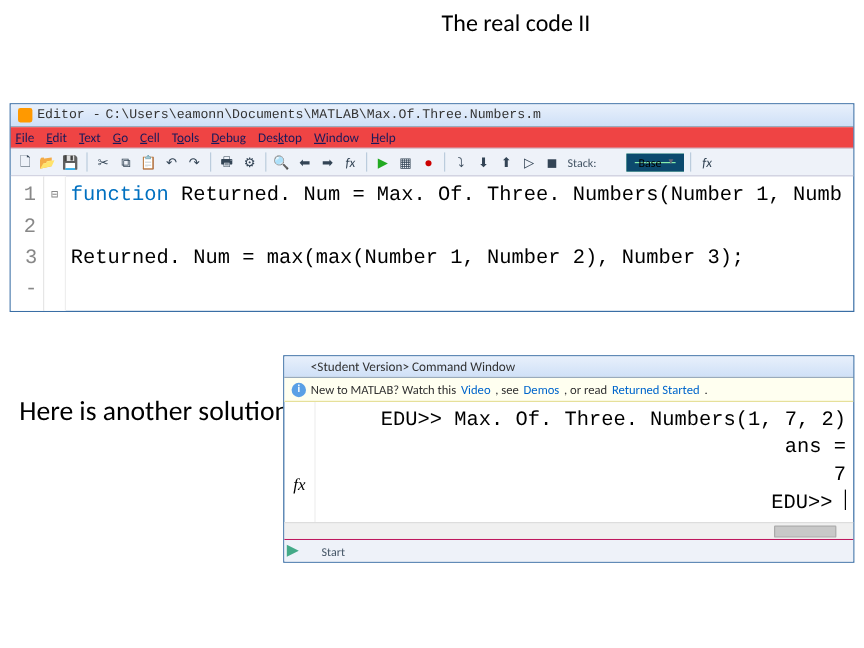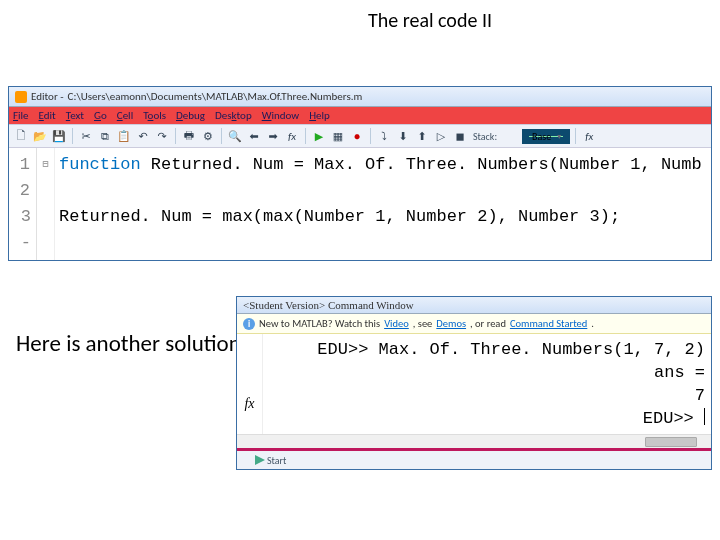--- a/index.html
+++ b/index.html
@@ -1,49 +1,49 @@
 <!DOCTYPE html>
 <html><head>
 <meta charset="utf-8">
 <style>
   * { margin: 0; padding: 0; box-sizing: border-box; }
   body { width: 720px; height: 540px; background: #fff; font-family: Calibri, Arial, sans-serif; position: relative; overflow: hidden; }
   .slide-title { font-size: 20px; text-align: center; padding: 8px 0 4px 140px; color: #000; }
   .editor-window { position: absolute; left: 8px; top: 86px; width: 704px; border: 1px solid #3a6ea5; background: #fff; }
-  .editor-titlebar { background: linear-gradient(to bottom,#e8f0fb,#cfe0f7); border-bottom: 1px solid #9ab; padding: 3px 6px; font-size: 11px; color: #333; display: flex; align-items: center; gap: 4px; }
+  .editor-titlebar { background: linear-gradient(to bottom,#e8f0fb,#cfe0f7); border-bottom: 1px solid #9ab; padding: 3px 6px; font-size: 11px; color: #333; display: flex; align-items: center; gap: 4px; font-family: Liberation Mono, monospace; }
   .editor-titlebar .ticon { width: 12px; height: 12px; background: #f90; border-radius: 2px; display: inline-block; }
   .menubar { background: #ef4444; border-bottom: 1px solid #ccd; padding: 2px 4px; font-size: 11px; color: #1a1a5a; display: flex; gap: 10px; }
   .menubar span u { text-decoration: underline; }
   .toolbar { background: #eef2f9; border-bottom: 1px solid #ccd; padding: 3px 4px; display: flex; align-items: center; gap: 3px; flex-wrap: nowrap; }
   .tb { width: 16px; height: 16px; display: inline-flex; align-items: center; justify-content: center; font-size: 11px; color: #345; border: 1px solid transparent; border-radius: 2px; cursor: pointer; }
   .sep { width: 1px; height: 16px; background: #bcd; margin: 0 2px; }
   .stack-lbl { font-size: 10px; color: #456; margin-left: 2px; }
   .stack-sel { font-size: 10px; border: 7px solid #0c4a6e; background: #86efac; padding: 0 12px 0 3px; height: 15px; display: inline-flex; align-items: center; position: relative; margin-left: 22px; }
   .stack-sel::after { content: "▾"; position: absolute; right: 2px; font-size: 8px; color: #667; }
   .code-area { display: flex; font-family: "Courier New", monospace; font-size: 17px; }
   .gutter { width: 28px; background: #fff; border-right: 1px solid #e0e0e0; text-align: right; padding: 4px 6px 4px 0; color: #888; line-height: 26px; }
   .gutter .dash { letter-spacing: -1px; }
   .fold { width: 18px; background: #fff; border-right: 1px solid #eee; padding: 4px 0; line-height: 26px; text-align: center; color: #888; font-size: 10px; }
   .codelines { flex: 1; padding: 4px 4px; line-height: 26px; white-space: pre; color: #000; overflow: hidden; }
   .kw { color: #0070c0; }
   .editor-status { background: #eef2f9; border-top: 1px solid #ccd; text-align: right; padding: 2px 8px; font-size: 10px; color: #456; }
   .caption-text { position: absolute; left: 16px; top: 330px; font-size: 23px; color: #000; line-height: 1.15; }
   .command-window { position: absolute; left: 236px; top: 296px; width: 476px; border: 1px solid #3a6ea5; background: #fff; }
-  .cmd-titlebar { background: linear-gradient(to bottom,#e8f0fb,#cfe0f7); border-bottom: 1px solid #9ab; padding: 2px 6px; font-size: 11px; color: #333; font-family: Liberation Serif, serif; }
+  .cmd-titlebar { background: linear-gradient(to bottom,#e8f0fb,#cfe0f7); border-bottom: 1px solid #9ab; padding: 2px 22px; font-size: 11px; color: #333; }
   .cmd-banner { background: #fffff0; border-bottom: 1px solid #e6e09a; padding: 3px 6px; font-size: 10.5px; color: #333; display: flex; align-items: center; gap: 4px; }
   .info-icon { width: 12px; height: 12px; border-radius: 50%; background: #5aa0e6; color: #fff; font-size: 9px; display: inline-flex; align-items: center; justify-content: center; font-weight: bold; }
-  .lnk { color: #0066cc; text-decoration: underline; cursor: pointer; }
+  .lnk { color: #0066cc; cursor: pointer; }
   .cmd-body { display: flex; }
   .cmd-left { width: 26px; border-right: 1px solid #eee; display: flex; flex-direction: column; align-items: center; padding-bottom: 2px; }
   .fx { font-style: italic; font-family: serif; font-size: 14px; color: #000; padding: 62px 0 2px; }
   .cmd-lines { flex: 1; font-family: "Courier New", monospace; font-size: 17px; padding: 4px 6px; line-height: 23px; white-space: pre; color: #000; text-align: right; }
   .cursor { display: inline-block; width: 1px; height: 17px; background: #000; vertical-align: -2px; }
   .cmd-scroll { height: 14px; background: #f0f0f0; border-top: 1px solid #ddd; position: relative; }
   .cmd-scroll::before { content: ""; position: absolute; right: 14px; top: 2px; width: 50px; height: 8px; background: #c8c8c8; border: 1px solid #aaa; border-radius: 1px; }
-  .cmd-statusbar { background: #eef2f9; border-top: 3px solid #be185d; padding: 2px 16px; font-size: 10px; color: #456; display: flex; align-items: center; gap: 0; }
+  .cmd-statusbar { background: #eef2f9; border-top: 1px solid #be185d; padding: 2px 0; font-size: 10px; color: #456; display: flex; align-items: center; gap: 17px; }
   .start-btn { width: 14px; height: 14px; display: inline-block; }
 </style>
 </head>
 <body>
 
 <div class="slide-title">The real code II</div>
 
 <div class="editor-window">
   <div class="editor-titlebar">
     <span class="ticon"></span>
@@ -120,21 +120,21 @@
 
 <div class="command-window">
   <div class="cmd-titlebar">&lt;Student Version&gt; Command Window</div>
   <div class="cmd-banner">
     <span class="info-icon">i</span>
     <span>New to MATLAB? Watch this </span>
     <span class="lnk">Video</span>
     <span>, see </span>
     <span class="lnk">Demos</span>
     <span>, or read </span>
-    <span class="lnk">Command Started</span>
+    <span class="lnk">Returned Started</span>
     <span>.</span>
   </div>
   <div class="cmd-body">
     <div class="cmd-left">
       <span class="fx">fx</span>
     </div>
     <div class="cmd-lines"><span>EDU&gt;&gt; Max. Of. Three. Numbers(1, 7, 2)</span>
 <span>ans =</span>
 <span>     7</span>
 <span>EDU&gt;&gt; </span><span class="cursor"></span></div>

